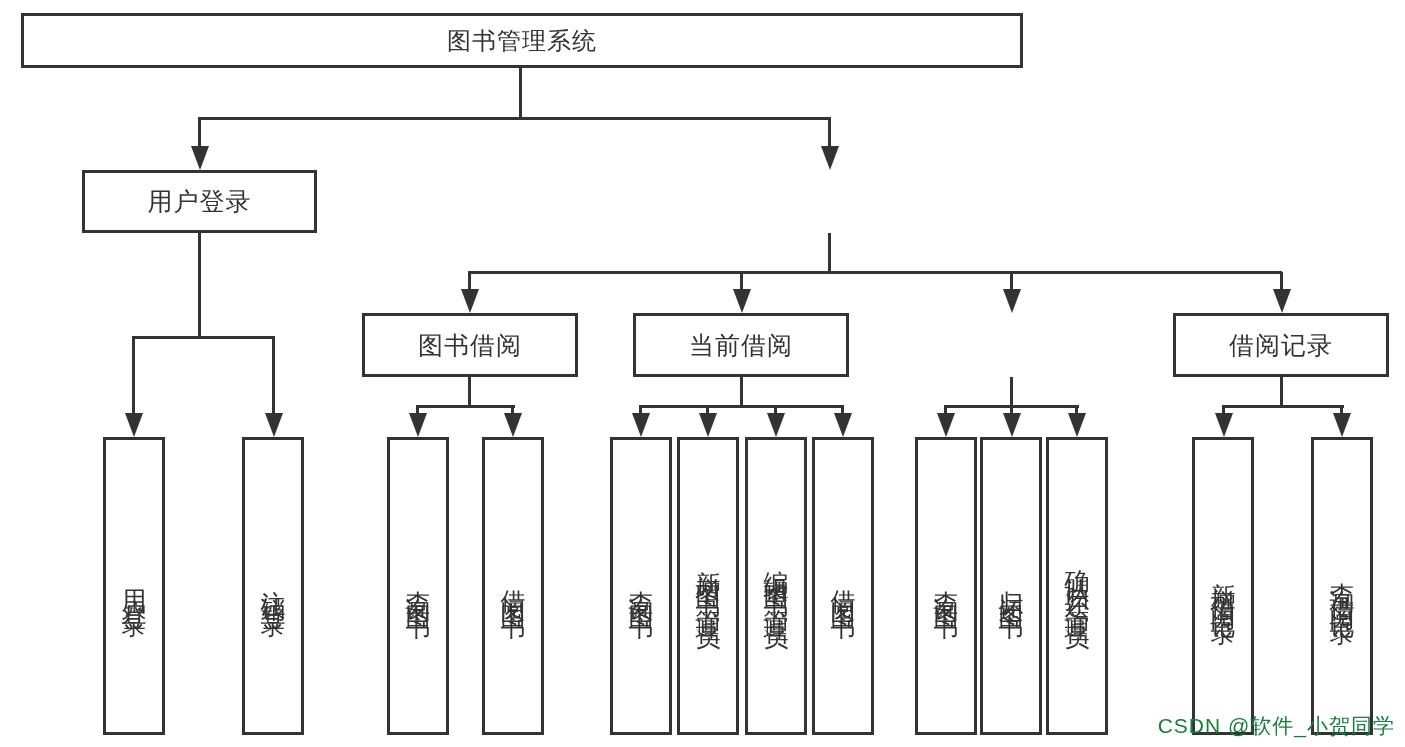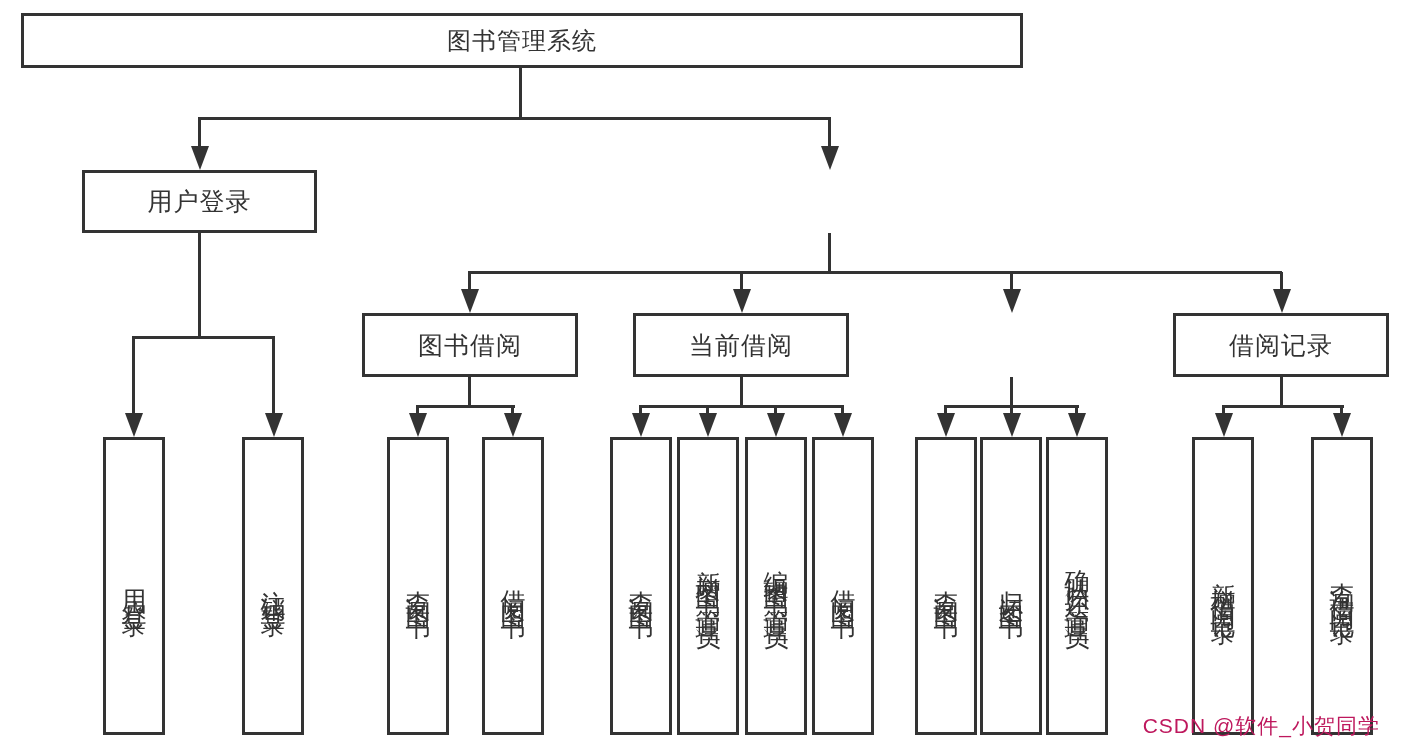--- a/index.html
+++ b/index.html
@@ -43,23 +43,23 @@
     content:"";
     position:absolute;
     left:-7.5px;bottom:-24px;
     width:0;height:0;
     border-left:9px solid transparent;
     border-right:9px solid transparent;
     border-top:24px solid #333333;
   }
   .watermark{
     position:absolute;
-    right:25px;bottom:7px;
+    right:10px;bottom:7px;
     font-size:21px;
-    color:#be185d;
+    color:#15803d;
     letter-spacing:1px;
     white-space:nowrap;
   }
 </style>
 </head>
 <body>
 
 <div id="stage">
 
   <div class="box" style="left:21px;top:13px;width:1002px;height:55px">

